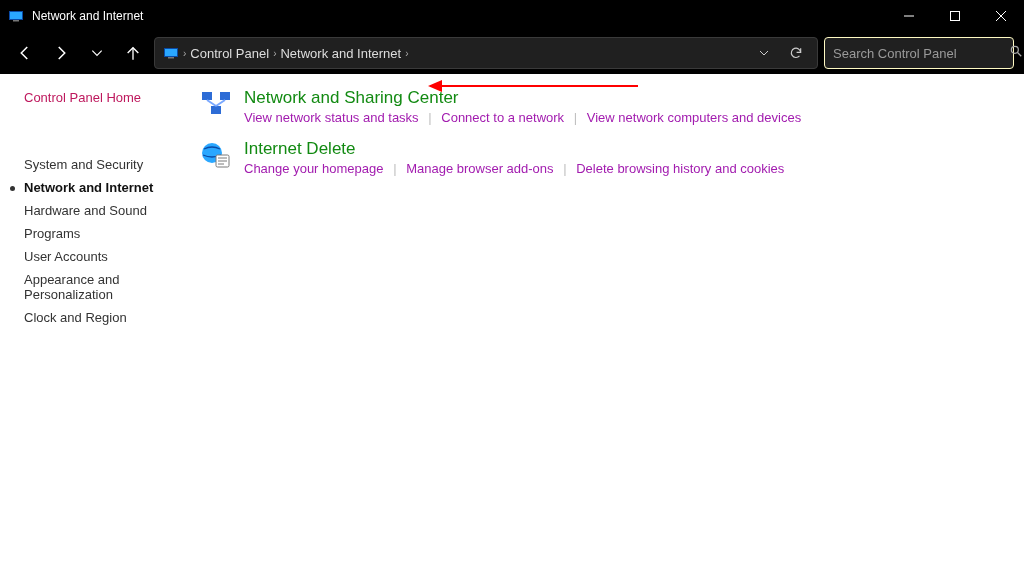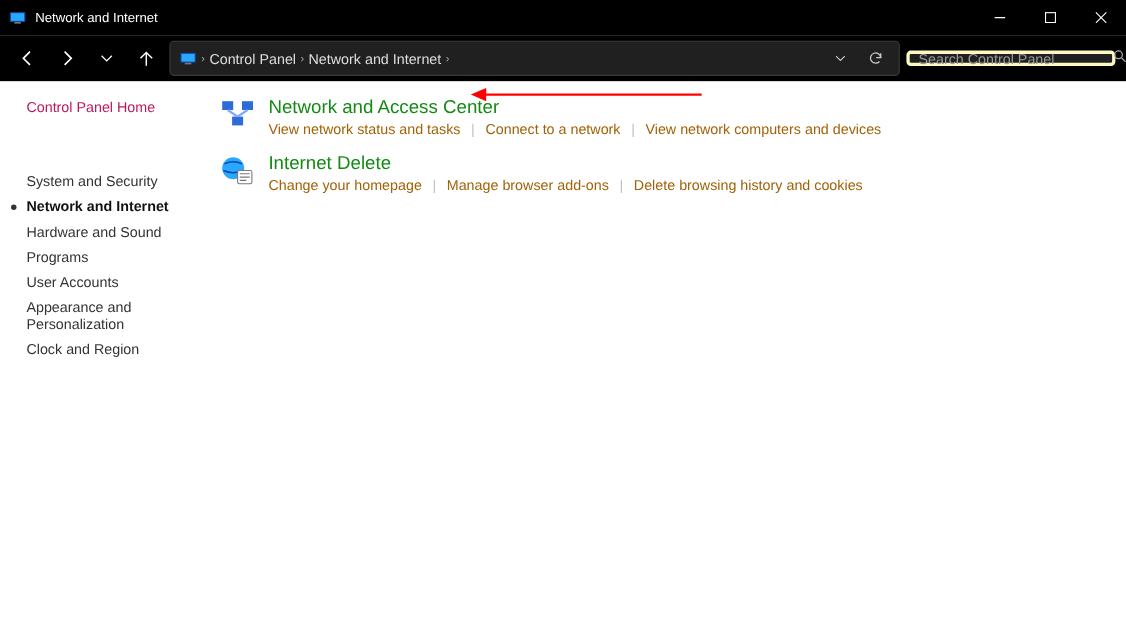--- a/index.html
+++ b/index.html
@@ -32,21 +32,21 @@
   .nav-btn svg { stroke:#fff; fill:none; }
   .address-bar {
     flex:1; height:32px; background:#202020; border:1px solid #3a3a3a; border-radius:4px;
     display:flex; align-items:center; padding:0 8px; gap:4px; color:#ddd; font-size:13px;
   }
   .address-bar .crumb { display:flex; align-items:center; gap:4px; cursor:pointer; }
   .address-bar .chev { color:#aaa; font-size:10px; }
   .address-bar .right-icons { margin-left:auto; display:flex; gap:6px; }
   .refresh-btn, .expand-btn { display:flex; align-items:center; justify-content:center; width:26px; height:26px; cursor:pointer; }
   .search-bar {
-    width:190px; height:14px; background:#202020; border:3px solid #fef9c3; border-radius:4px;
+    width:190px; height:32px; background:#202020; border:1px solid #fef9c3; border-radius:4px;
     display:flex; align-items:center; padding:0 8px; color:#999;
   }
   .search-bar input {
     flex:1; background:transparent; border:none; outline:none; color:#ddd; font-size:13px;
   }
   .search-bar input::placeholder { color:#9a9a9a; }
 
   
   .body-area { display:flex; height: calc(571px - 32px - 42px); background:#fff; }
   .sidebar { width:190px; padding:16px 0 0 24px; font-size:13px; color:#003399;}
@@ -61,21 +61,21 @@
     background:#333; border-radius:50%;
   }
   .sidebar .home { color:#be185d; }
 
   .content { flex:1; padding:14px 10px 0 10px; }
   .cat { display:flex; gap:12px; margin-bottom:14px; align-items:flex-start; }
   .cat-icon { width:32px; height:32px; flex:0 0 32px; }
   .cat-body { }
   .cat-title { color:#128a12; font-size:17px; font-weight:400; cursor:pointer; display:inline-block; }
   .cat-links { margin-top:2px; font-size:13px; }
-  .cat-links a { color:#a16207; text-decoration:none; cursor:pointer; }
+  .cat-links a { color:#a21caf; text-decoration:none; cursor:pointer; }
   .cat-links .sep { color:#c0c0c0; margin:0 6px; }
 
   
   .arrow-annot {
     position:absolute; pointer-events:none;
   }
 
   
   .cp-mini-icon { width:16px; height:16px; }
 
@@ -207,21 +207,21 @@
       <span class="cat-icon">
         <svg viewBox="0 0 32 32" width="32" height="32">
           <rect x="2" y="4" width="10" height="8" fill="#2d6cd6"></rect>
           <rect x="20" y="4" width="10" height="8" fill="#2d6cd6"></rect>
           <rect x="11" y="18" width="10" height="8" fill="#2d6cd6"></rect>
           <line x1="7" y1="12" x2="16" y2="18" stroke="#7aa9ff" stroke-width="2"></line>
           <line x1="25" y1="12" x2="16" y2="18" stroke="#7aa9ff" stroke-width="2"></line>
         </svg>
       </span>
       <div class="cat-body">
-        <span class="cat-title">Network and Access Center</span>
+        <span class="cat-title">Network and Sharing Center</span>
         <div class="cat-links">
           <a>View network status and tasks</a>
           <span class="sep">|</span>
           <a>Connect to a network</a>
           <span class="sep">|</span>
           <a>View network computers and devices</a>
         </div>
       </div>
     </div>
 

